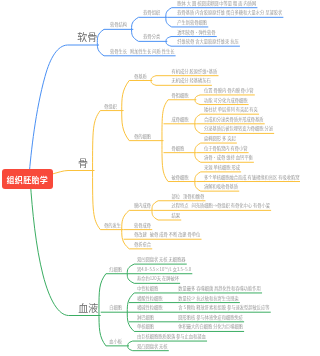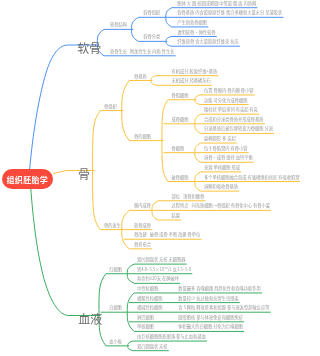--- a/index.html
+++ b/index.html
@@ -1,25 +1,25 @@
 <!DOCTYPE html>
 <html><head>
 <meta charset="utf-8">
 <title>组织胚胎学</title>
 <style>
   html,body{margin:0;padding:0;background:#ffffff;}
   body{width:300px;height:356px;overflow:hidden;
        font-family:"Noto Sans CJK SC","Source Han Sans SC","Liberation Sans",sans-serif;}
   #stage{position:relative;width:300px;height:356px;background:#fff;overflow:hidden;}
   svg.links{position:absolute;left:0;top:0;width:300px;height:356px;}
-  .root-node{position:absolute;background:#f8493a;border-radius:10px;color:#fff;
+  .root-node{position:absolute;background:#f8493a;border-radius:3px;color:#fff;
         font-size:8.0px;font-weight:700;display:flex;align-items:center;justify-content:center;
         letter-spacing:.3px;box-sizing:border-box;}
   .nl{position:absolute;white-space:nowrap;line-height:1;color:#8f8f8f;transform:translateY(-100%);}
-  .lv0{font-size:12px;color:#6d6d6d;margin-top:12px;}
+  .lv0{font-size:10px;color:#6d6d6d;}
   .lv1{font-size:4.25px;color:#9a9a9a;}
   .lv2{font-size:4.25px;color:#9a9a9a;}
   .lv3{font-size:4.25px;color:#9a9a9a;}
   .leaf{font-size:4.25px;color:#9a9a9a;}
 </style>
 </head>
 <body>
 
 <div id="stage">
   <svg class="links" id="links" viewBox="0 0 300 356">

